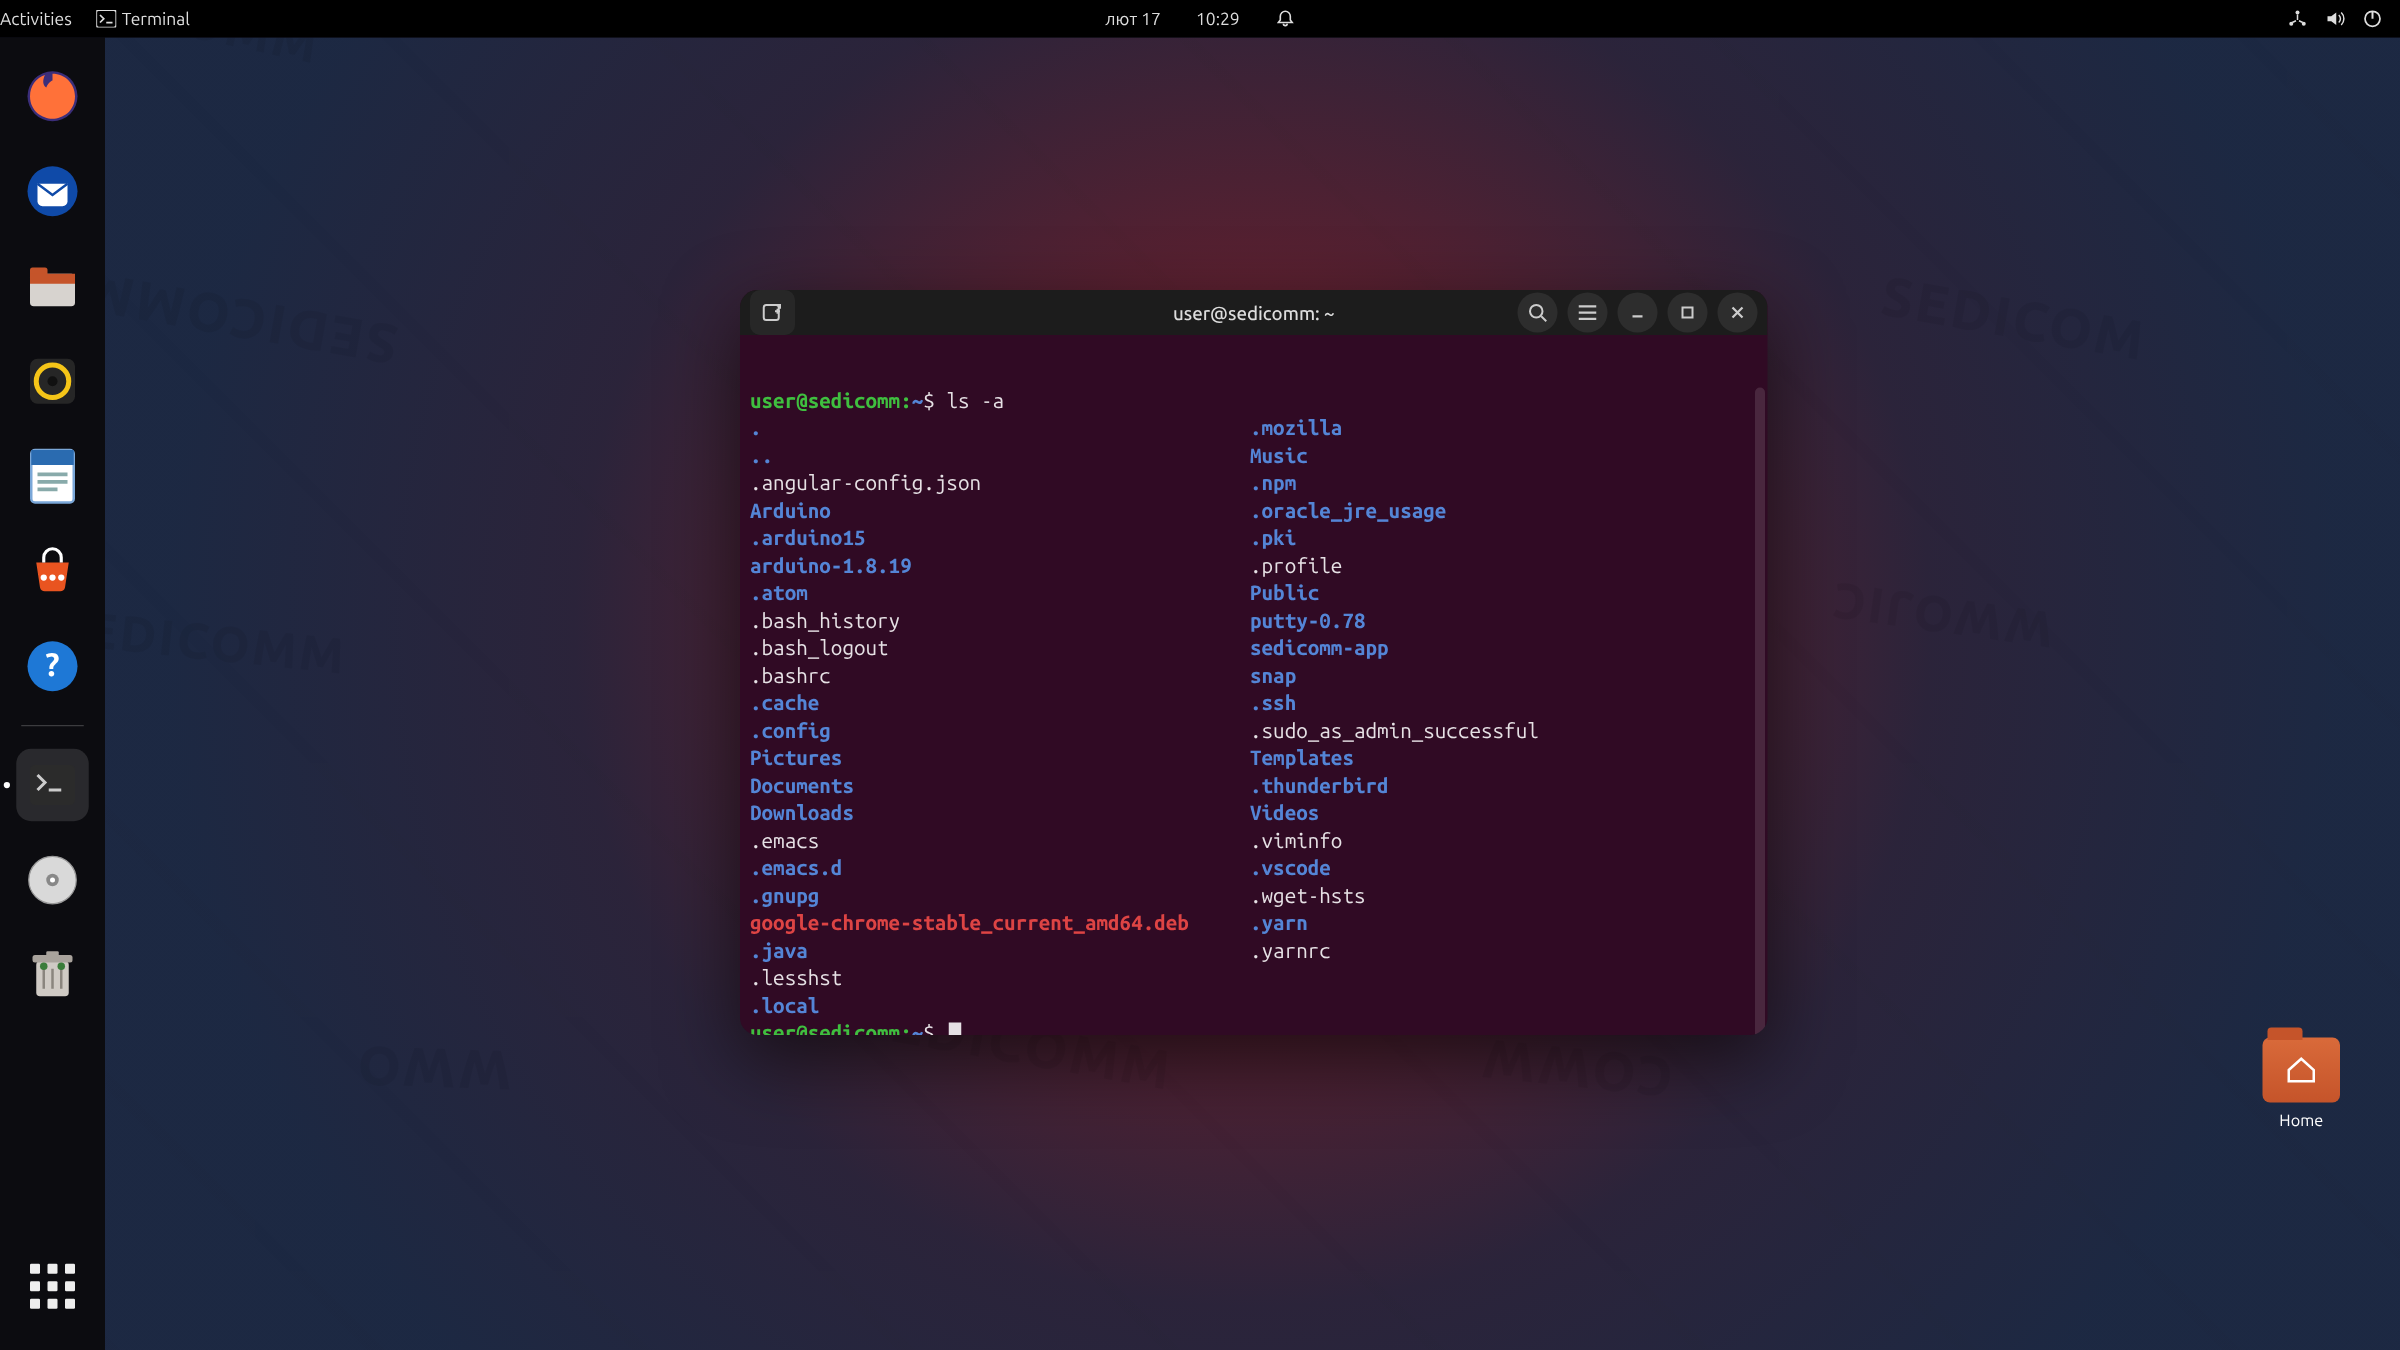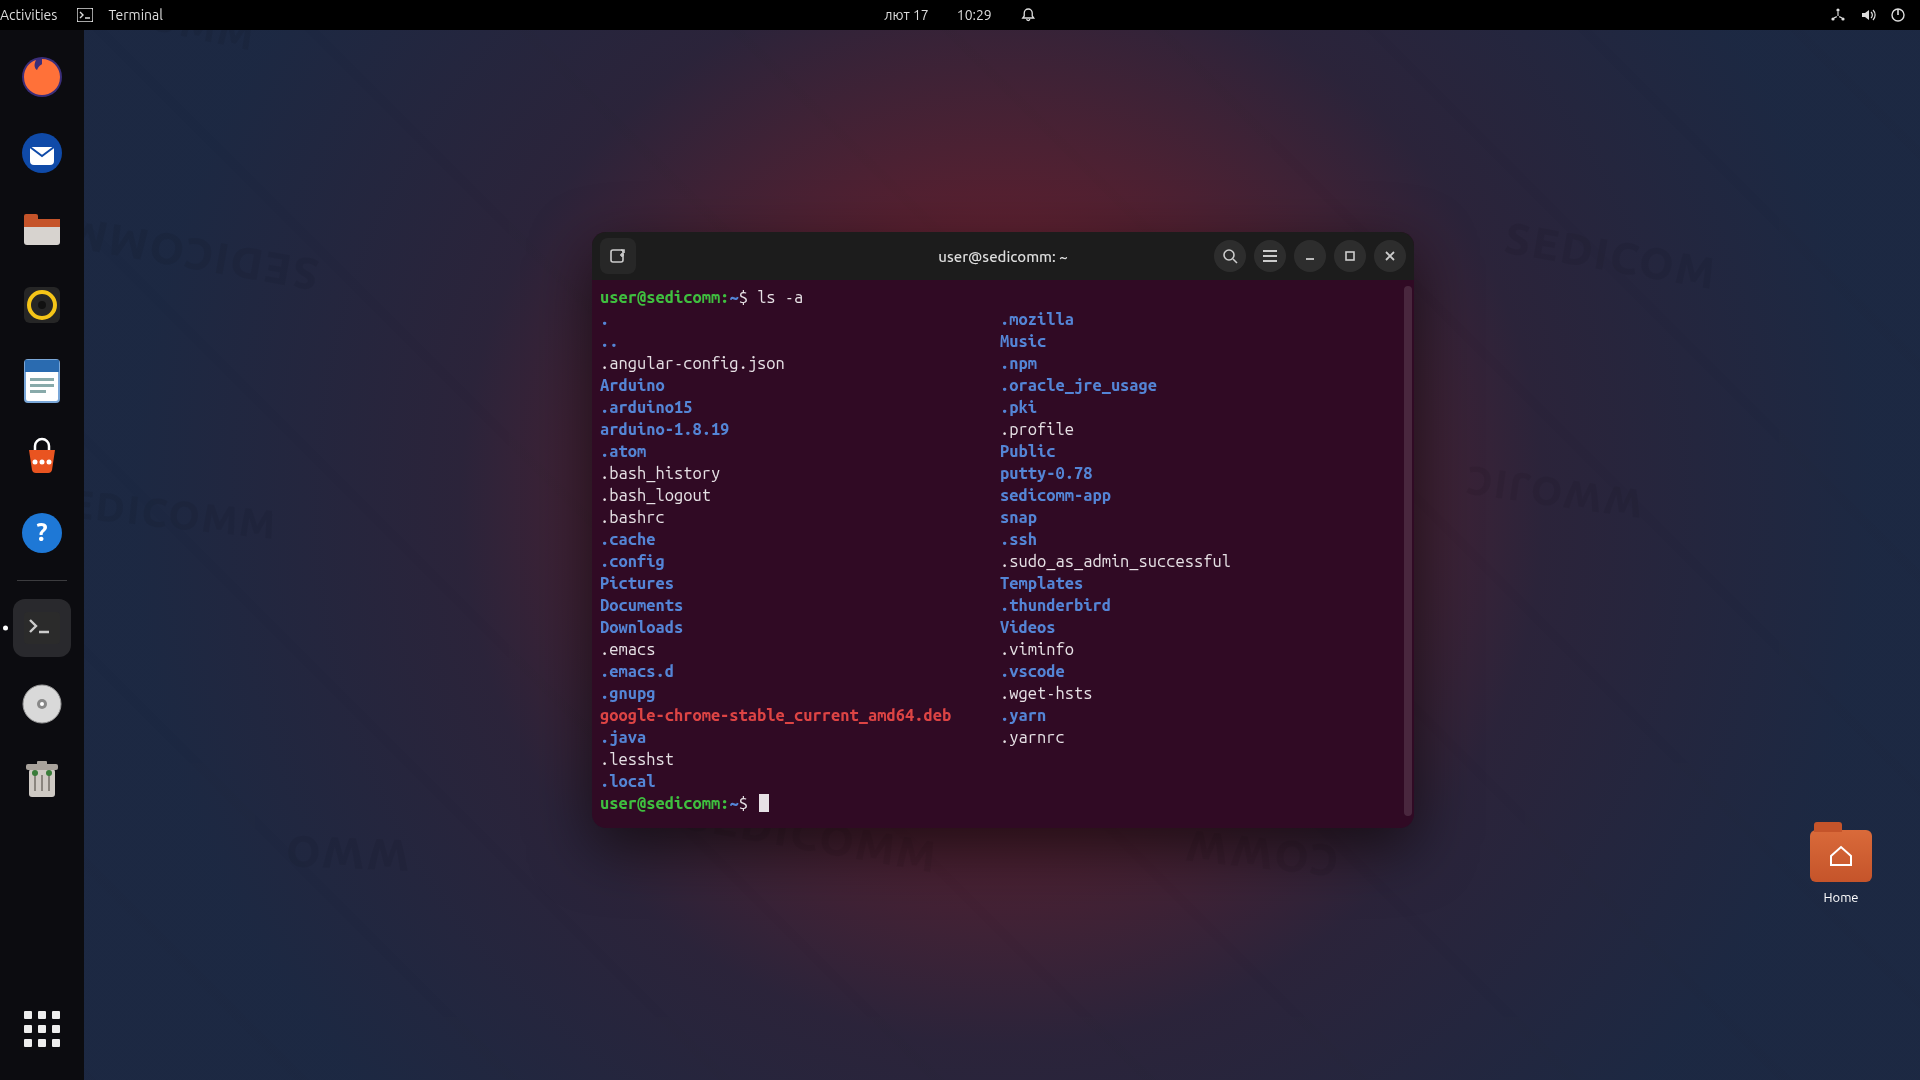--- a/index.html
+++ b/index.html
@@ -20,21 +20,21 @@
   background: #000;
   color: #ddd;
   display: flex;
   align-items: center;
   font-size: 14px;
   z-index: 100;
 }
 .topbar-left { display: flex; align-items: center; gap: 20px; }
 .topbar-center { position: absolute; left: 50%; transform: translateX(-50%); display: flex; align-items: center; gap: 28px; }
 .topbar-right { margin-left: auto; display: flex; align-items: center; gap: 14px; padding-right: 14px; }
-.topbar .app-indicator { display: flex; align-items: center; gap: 15px; }
+.topbar .app-indicator { display: flex; align-items: center; gap: 4px; }
 .topbar .icon { display: inline-flex; align-items: center; justify-content: center; }
 
 
 .desktop {
   position: absolute;
   top: 30px; left: 84px; right: 0; bottom: 0;
   background:
     radial-gradient(circle at 50% 45%, rgba(180,40,50,0.85) 0%, rgba(110,35,50,0.7) 28%, rgba(60,45,70,0.5) 50%, rgba(30,50,80,0.6) 80%);
   overflow: hidden;
 }
@@ -127,21 +127,21 @@
   height: 596px;
   background: #300a24;
   border-radius: 14px;
   box-shadow: 0 20px 60px rgba(0,0,0,0.6);
   display: flex;
   flex-direction: column;
   overflow: hidden;
   z-index: 60;
 }
 .term-header {
-  height: 48px;
+  height: 36px;
   background: #1c1c1c;
   display: flex;
   align-items: center;
   padding: 0 8px;
   gap: 6px;
   color: #ddd;
   font-size: 15px;
   position: relative;
 }
 .term-title { position: absolute; left: 50%; transform: translateX(-50%); font-weight: 500; }
@@ -157,20 +157,21 @@
 
 .term-body {
   flex: 1;
   padding: 6px 8px 6px 8px;
   font-family: "Ubuntu Mono", "DejaVu Sans Mono", monospace;
   font-size: 16.5px;
   line-height: 22px;
   color: #e6e1e5;
   overflow-y: auto;
   position: relative;
+  margin-top: 36px;
 }
 .term-body .line { white-space: pre; }
 .c-green { color: #3fbf3f; font-weight: bold; }
 .c-blue { color: #5485d6; font-weight: bold; }
 .c-red { color: #d44; font-weight: bold; }
 .c-white { color: #e6e1e5; }
 
 .term-columns {
   display: grid;
   grid-template-columns: 400px 1fr;

